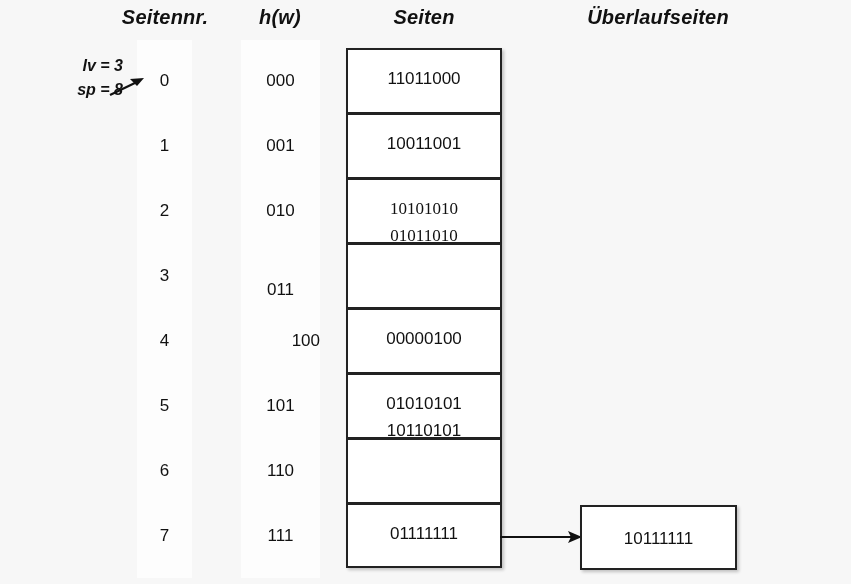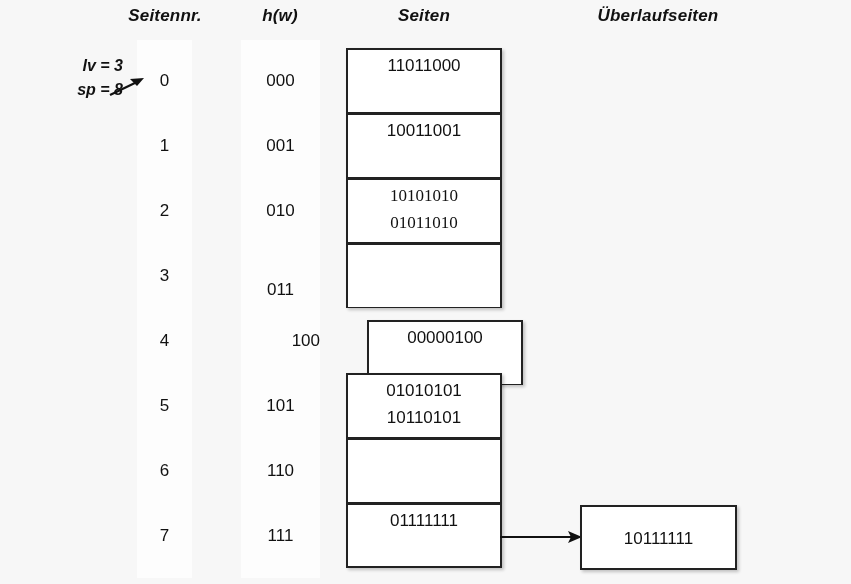--- a/index.html
+++ b/index.html
@@ -29,21 +29,21 @@
     height: 538px;
   }
   .strip-seitennr { left: 137px; width: 55px; }
   .strip-hw       { left: 241px; width: 79px; }
 
   
   .col-header {
     position: absolute;
     top: 6px;
     font-style: italic;
-    font-size: 17px;
+    font-size: 20px;
     font-weight: 600;
     letter-spacing: 0.2px;
     white-space: nowrap;
     color: #111111;
     text-align: center;
   }
   .hdr-seitennr   { left: 100px;  width: 130px; }
   .hdr-hw         { left: 232px;  width: 96px;  }
   .hdr-seiten     { left: 346px;  width: 156px; }
   .hdr-ueberlauf  { left: 560px;  width: 196px; }
@@ -105,21 +105,21 @@
     border-bottom-width: 1px;
     box-shadow: 2px 2px 3px rgba(0,0,0,0.22);
   }
   .page-block.last { border-bottom-width: 2px; }
   .page-entry {
     display: block;
     text-align: center;
     font-size: 17px;
     font-weight: 500;
     line-height: 27px;
-    padding-top: 2px;
+    padding-top: 15px;
   }
   .page-entry + .page-entry { padding-top: 0; }
 
   
   .overflow-block {
     position: absolute;
     left: 580px;
     top: 505px;
     width: 157px;
     height: 65px;
@@ -178,21 +178,21 @@
       <div class="hash-cell" style="top: 178px;">010</div>
       <div class="page-block" style="top: 178px; font-family: Liberation Serif, serif;">
         <span class="page-entry">10101010</span>
         <span class="page-entry">01011010</span>
       </div>
       <div class="num-cell" style="top: 243px;">3</div>
       <div class="hash-cell" style="top: 257px;">011</div>
       <div class="page-block" style="top: 243px;"></div>
       <div class="num-cell" style="top: 308px;">4</div>
       <div class="hash-cell" style="top: 308px; text-align: right;">100</div>
-      <div class="page-block" style="top: 320px; margin-left: 21px;">
+      <div class="page-block" style="top: 308px;">
         <span class="page-entry">00000100</span>
       </div>
       <div class="num-cell" style="top: 373px;">5</div>
       <div class="hash-cell" style="top: 373px;">101</div>
       <div class="page-block" style="top: 373px;">
         <span class="page-entry">01010101</span>
         <span class="page-entry">10110101</span>
       </div>
       <div class="num-cell" style="top: 438px;">6</div>
       <div class="hash-cell" style="top: 438px;">110</div>

